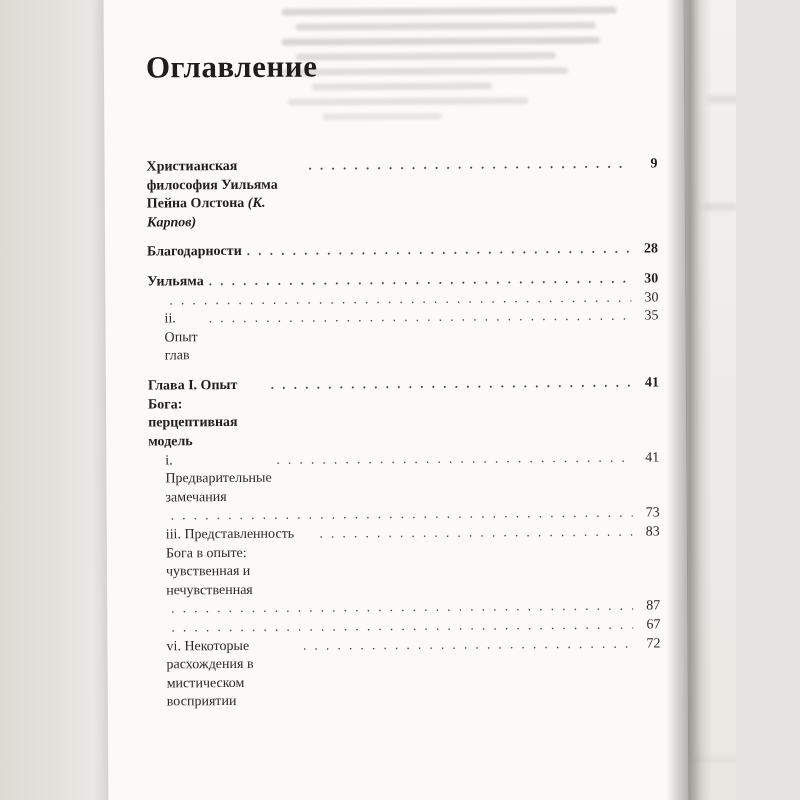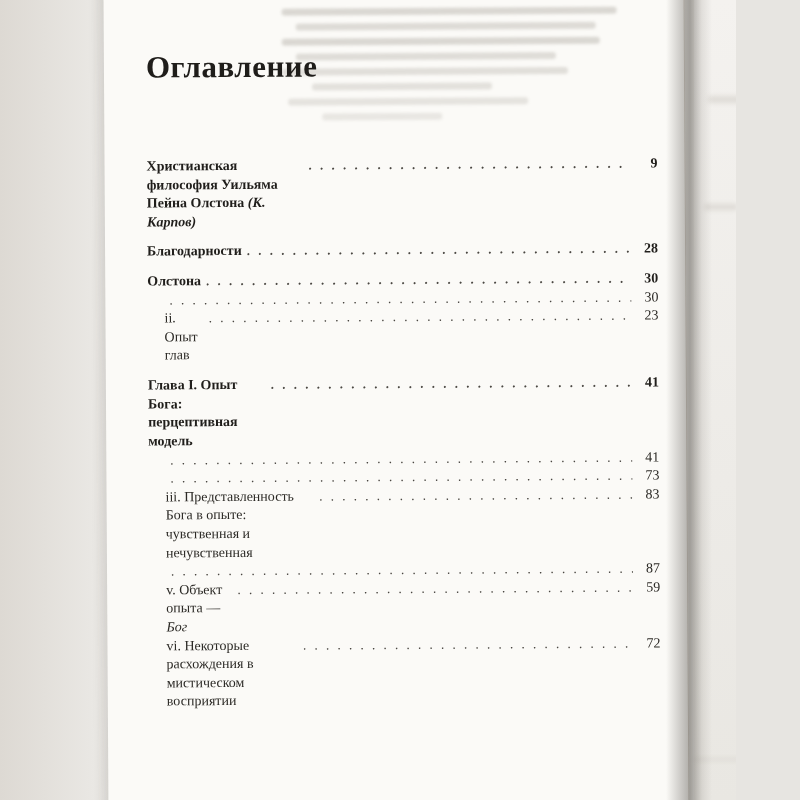--- a/index.html
+++ b/index.html
@@ -92,47 +92,48 @@
           </div>
           <div class="toc-row lvl0 bold gap">
             <div class="toc-line">
               <span class="toc-label">Благодарности</span>
               <span class="toc-dots"></span>
               <span class="toc-page">28</span>
             </div>
           </div>
           <div class="toc-row lvl0 bold gap">
             <div class="toc-line">
-              <span class="toc-label">Олстона</span>
+              <span class="toc-label">Уильяма</span>
               <span class="toc-dots"></span>
               <span class="toc-page">30</span>
             </div>
           </div>
           <div class="toc-row lvl1">
             <div class="toc-line">
               <span class="toc-dots"></span>
               <span class="toc-page">30</span>
             </div>
           </div>
           <div class="toc-row lvl1">
             <div class="toc-line">
               <span class="toc-label">ii. Опыт глав</span>
               <span class="toc-dots"></span>
-              <span class="toc-page">23</span>
+              <span class="toc-page">35</span>
             </div>
           </div>
           <div class="toc-row lvl0 bold gap">
             <div class="toc-line">
               <span class="toc-label">Глава I. Опыт Бога: перцептивная модель</span>
               <span class="toc-dots"></span>
               <span class="toc-page">41</span>
             </div>
           </div>
           <div class="toc-row lvl1">
             <div class="toc-line">
+              <span class="toc-label">i. Предварительные замечания</span>
               <span class="toc-dots"></span>
               <span class="toc-page">41</span>
             </div>
           </div>
           <div class="toc-row lvl1">
             <div class="toc-line">
               <span class="toc-dots"></span>
               <span class="toc-page">73</span>
             </div>
           </div>
@@ -144,23 +145,22 @@
             </div>
           </div>
           <div class="toc-row lvl1">
             <div class="toc-line">
               <span class="toc-dots"></span>
               <span class="toc-page">87</span>
             </div>
           </div>
           <div class="toc-row lvl1">
             <div class="toc-line">
-              <span class="toc-label">v. Объект опыта —<span class="toc-italic"> Бог</span></span>
               <span class="toc-dots"></span>
-              <span class="toc-page">59</span>
+              <span class="toc-page">67</span>
             </div>
           </div>
           <div class="toc-row lvl1">
             <div class="toc-line">
               <span class="toc-label">vi. Некоторые расхождения в мистическом восприятии</span>
               <span class="toc-dots"></span>
               <span class="toc-page">72</span>
             </div>
           </div>
         </div>

